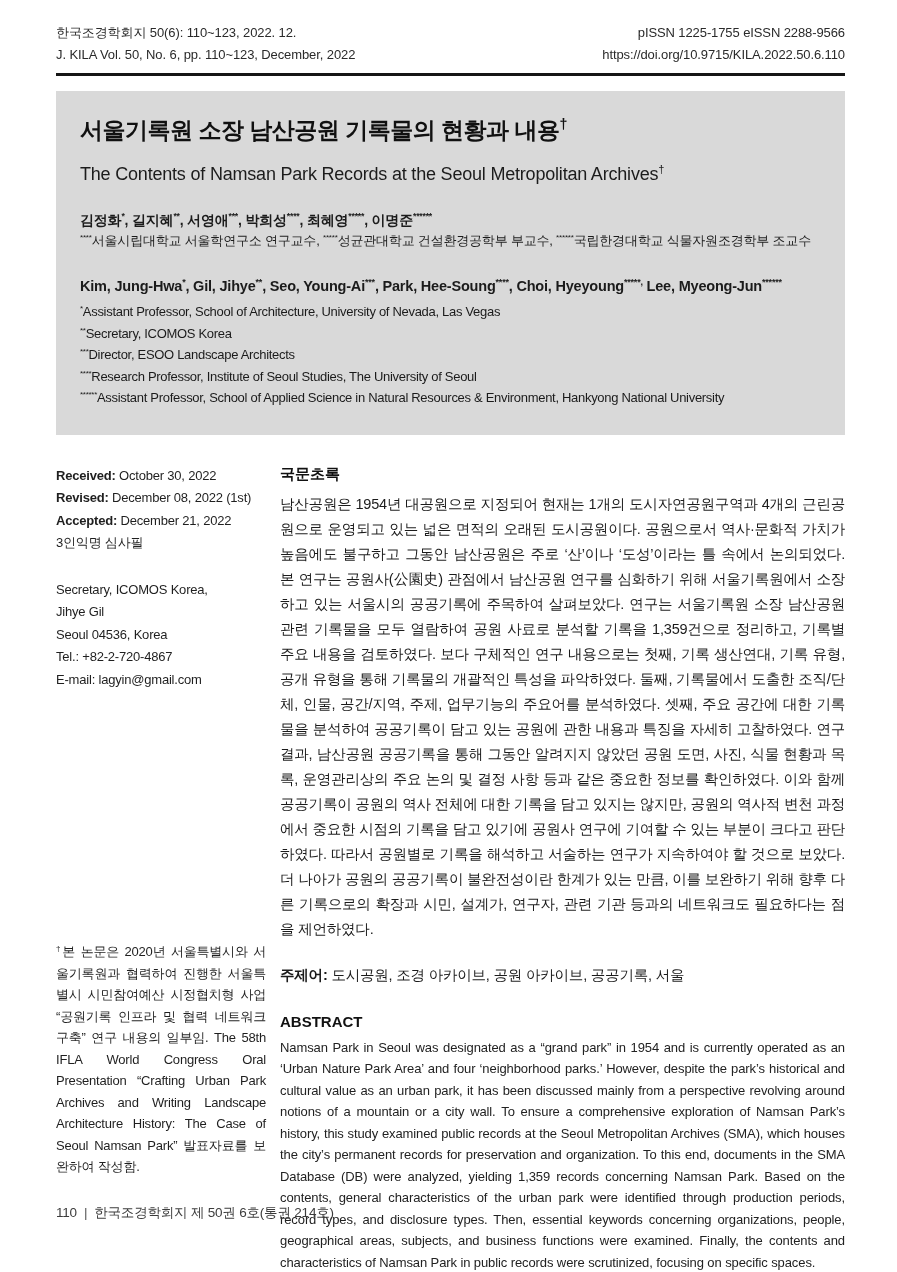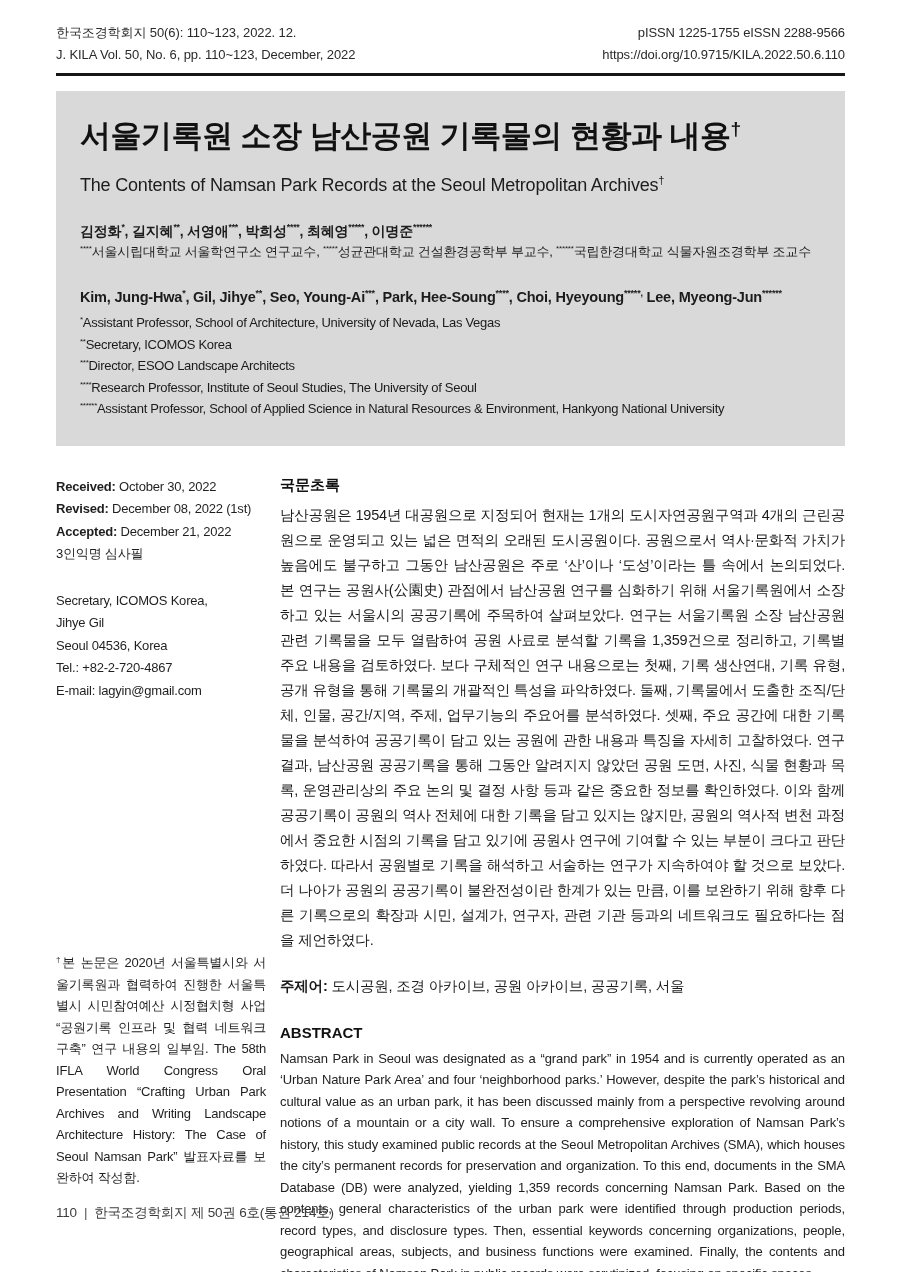--- a/index.html
+++ b/index.html
@@ -9,21 +9,21 @@
     background:#ffffff; color:#1b1b1b;
     font-family:"Liberation Sans","DejaVu Sans",sans-serif;
     padding:22px 52px 0 56px;
   }
   
   .header { display:flex; justify-content:space-between; font-size:13px; line-height:22px; color:#2a2a2a; letter-spacing:-0.1px; }
   .header-right { text-align:right; }
   .rule { height:3px; background:#161616; margin-top:7px; }
   
   .title-box { background:#d9d9d9; margin-top:15px; padding:24px 24px 26px 24px; }
-  .title-kr { font-size:31px; font-weight:bold; letter-spacing:-0.5px; color:#111; }
+  .title-kr { font-size:23px; font-weight:bold; letter-spacing:-0.5px; color:#111; }
   .title-en { font-size:18px; margin-top:18px; letter-spacing:-0.2px; color:#1c1c1c; }
   .authors-kr { font-size:14px; font-weight:bold; margin-top:27px; letter-spacing:-0.2px; }
   .affil-kr { font-size:13px; line-height:21px; letter-spacing:-0.2px; }
   .affil-kr.first { margin-top:6px; }
   .authors-en { font-size:14.5px; font-weight:bold; margin-top:27px; letter-spacing:-0.2px; }
   .affil-en { font-size:13px; line-height:21.5px; letter-spacing:-0.3px; }
   .affil-en.first { margin-top:7px; }
   sup { font-size:62%; vertical-align:super; line-height:0; }
   
   .main { display:flex; margin-top:30px; }

